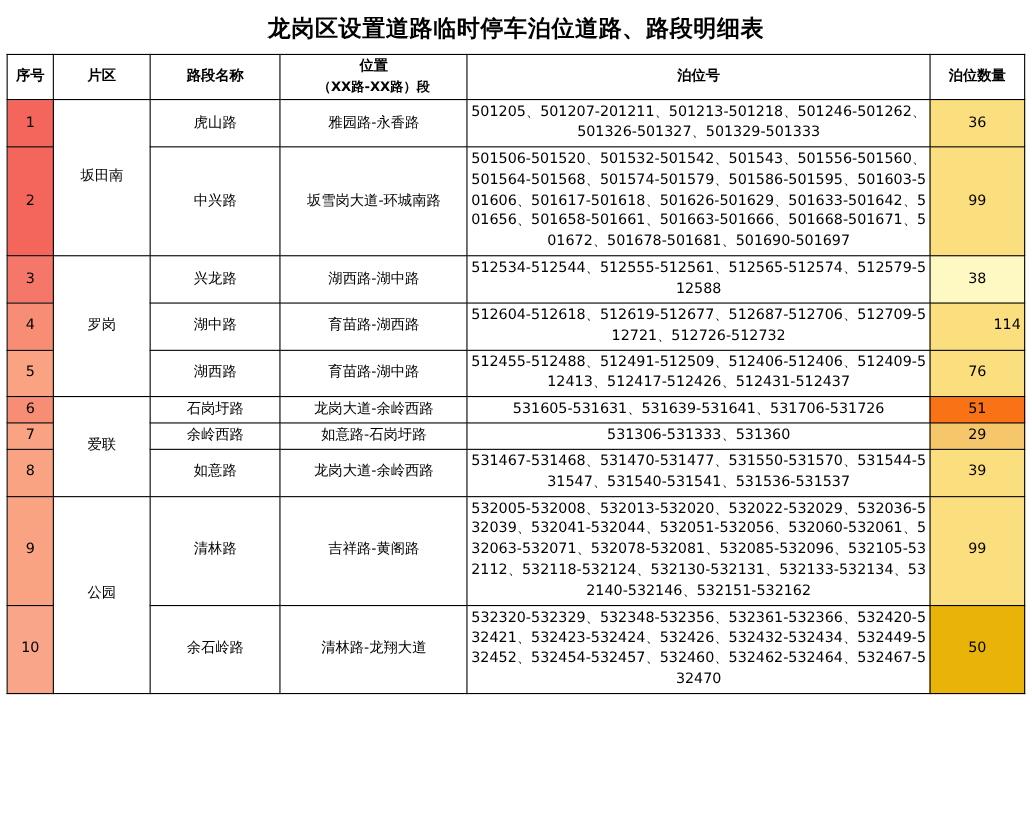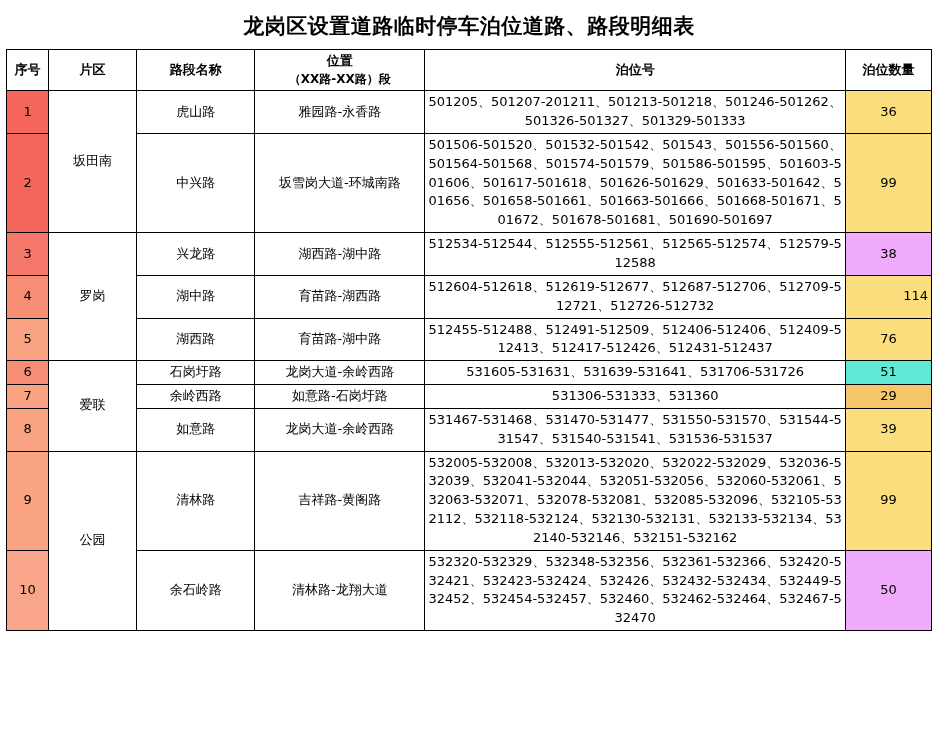--- a/index.html
+++ b/index.html
@@ -131,21 +131,21 @@
           <td class="cell-pos">坂雪岗大道-环城南路</td>
           <td class="cell-ids">501506-501520、501532-501542、501543、501556-501560、501564-501568、501574-501579、501586-501595、501603-501606、501617-501618、501626-501629、501633-501642、501656、501658-501661、501663-501666、501668-501671、501672、501678-501681、501690-501697</td>
           <td class="cell-count" style="background: rgb(251, 223, 126);">99</td>
         </tr>
         <tr>
           <td class="cell-seq" style="background: rgb(244, 119, 106);">3</td>
           <td class="cell-area" rowspan="3">罗岗</td>
           <td class="cell-road">兴龙路</td>
           <td class="cell-pos">湖西路-湖中路</td>
           <td class="cell-ids">512534-512544、512555-512561、512565-512574、512579-512588</td>
-          <td class="cell-count" style="background: #f0abfc;">38</td>
+          <td class="cell-count" style="background: #fef9c3;">38</td>
         </tr>
         <tr>
           <td class="cell-seq" style="background: rgb(247, 141, 117);">4</td>
           <td class="cell-road">湖中路</td>
           <td class="cell-pos">育苗路-湖西路</td>
           <td class="cell-ids">512604-512618、512619-512677、512687-512706、512709-512721、512726-512732</td>
           <td class="cell-count" style="background: rgb(251, 223, 126); text-align: right;">114</td>
         </tr>
         <tr>
           <td class="cell-seq" style="background: rgb(249, 163, 131);">5</td>
@@ -153,21 +153,21 @@
           <td class="cell-pos">育苗路-湖中路</td>
           <td class="cell-ids">512455-512488、512491-512509、512406-512406、512409-512413、512417-512426、512431-512437</td>
           <td class="cell-count" style="background: rgb(251, 223, 126);">76</td>
         </tr>
         <tr>
           <td class="cell-seq" style="background: rgb(247, 141, 117);">6</td>
           <td class="cell-area" rowspan="3">爱联</td>
           <td class="cell-road">石岗圩路</td>
           <td class="cell-pos">龙岗大道-余岭西路</td>
           <td class="cell-ids">531605-531631、531639-531641、531706-531726</td>
-          <td class="cell-count" style="background: #5eead4;">51</td>
+          <td class="cell-count" style="background: #f97316;">51</td>
         </tr>
         <tr>
           <td class="cell-seq" style="background: rgb(249, 163, 131);">7</td>
           <td class="cell-road">余岭西路</td>
           <td class="cell-pos">如意路-石岗圩路</td>
           <td class="cell-ids">531306-531333、531360</td>
           <td class="cell-count" style="background: rgb(246, 198, 106);">29</td>
         </tr>
         <tr>
           <td class="cell-seq" style="background: rgb(249, 163, 131);">8</td>
@@ -182,18 +182,18 @@
           <td class="cell-road">清林路</td>
           <td class="cell-pos">吉祥路-黄阁路</td>
           <td class="cell-ids">532005-532008、532013-532020、532022-532029、532036-532039、532041-532044、532051-532056、532060-532061、532063-532071、532078-532081、532085-532096、532105-532112、532118-532124、532130-532131、532133-532134、532140-532146、532151-532162</td>
           <td class="cell-count" style="background: rgb(251, 223, 126);">99</td>
         </tr>
         <tr>
           <td class="cell-seq" style="background: rgb(249, 165, 138);">10</td>
           <td class="cell-road">余石岭路</td>
           <td class="cell-pos">清林路-龙翔大道</td>
           <td class="cell-ids">532320-532329、532348-532356、532361-532366、532420-532421、532423-532424、532426、532432-532434、532449-532452、532454-532457、532460、532462-532464、532467-532470</td>
-          <td class="cell-count" style="background: #f0abfc;">50</td>
+          <td class="cell-count" style="background: #eab308;">50</td>
         </tr>
       </tbody>
   </table>
 
 </div>
 
 </body></html>

